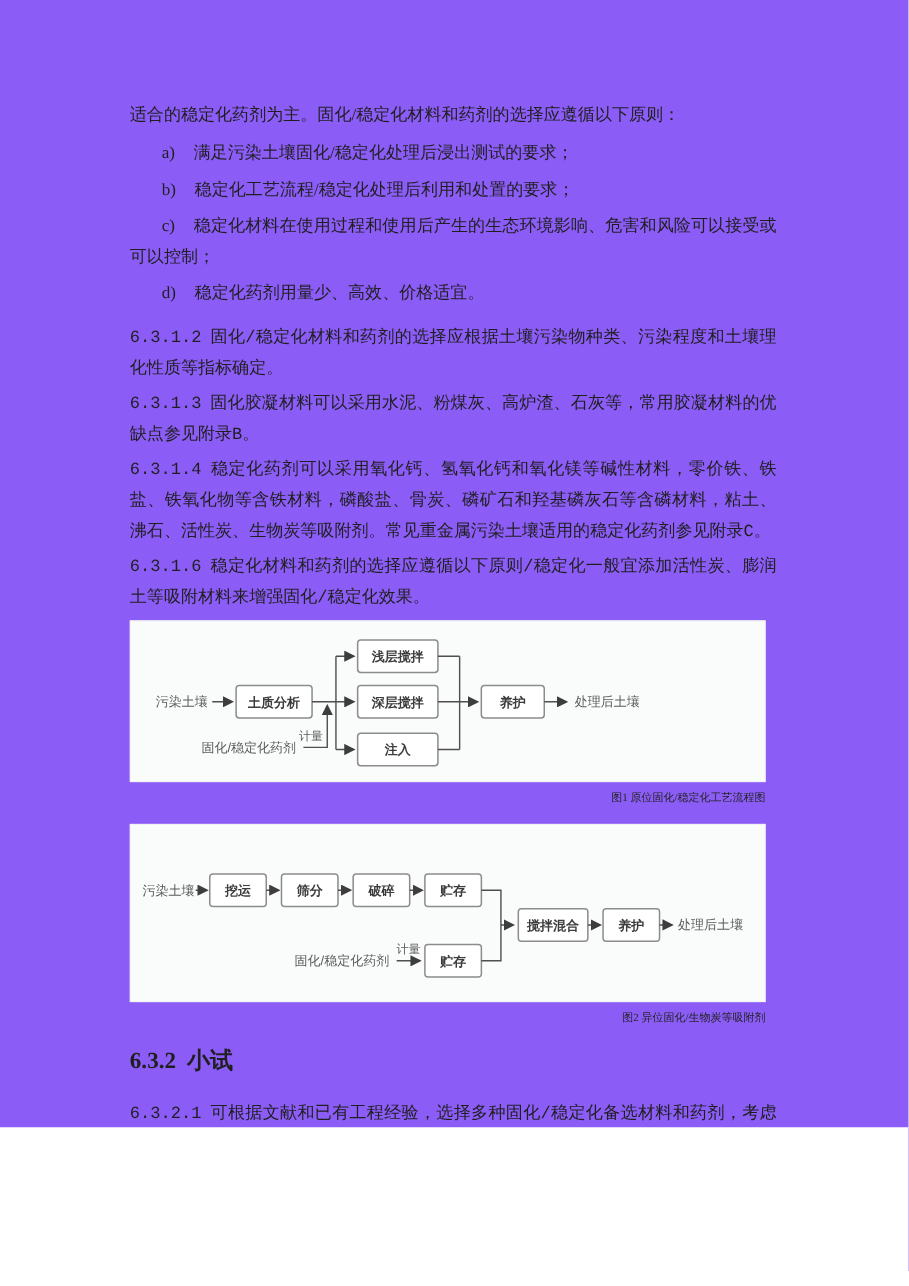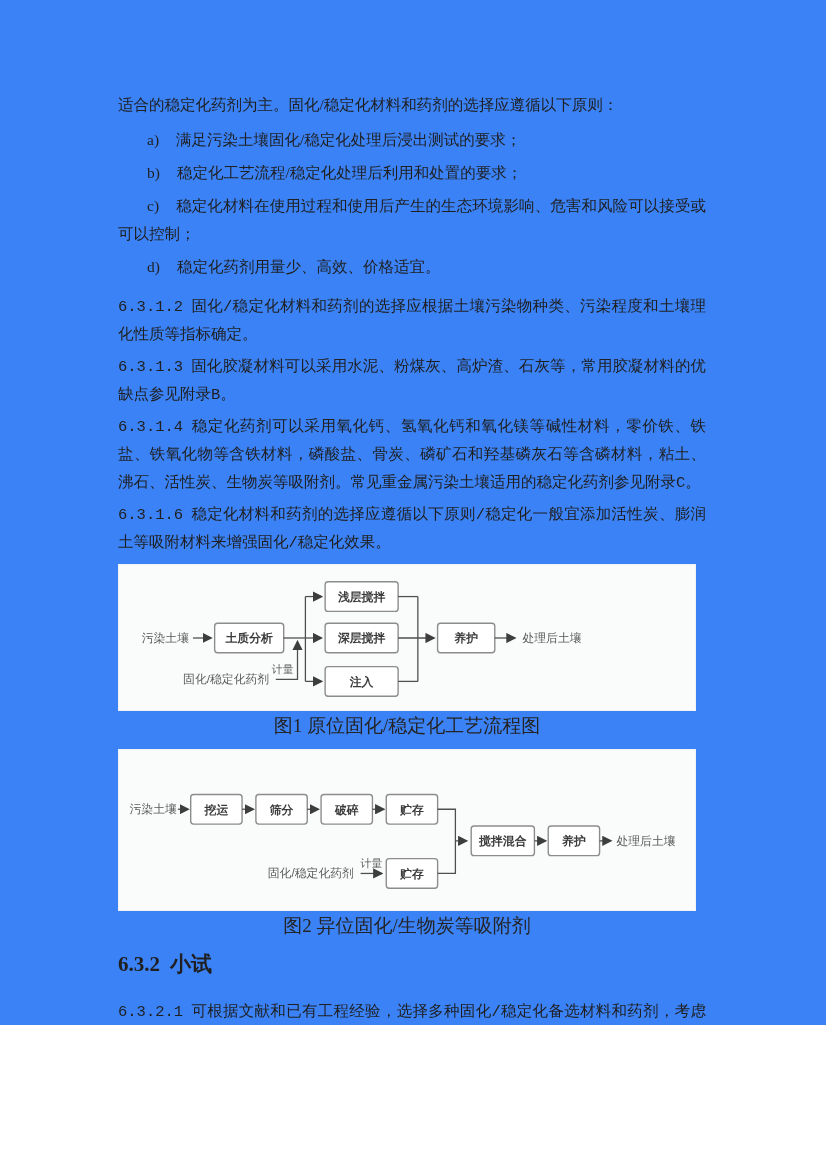--- a/index.html
+++ b/index.html
@@ -1,19 +1,19 @@
 <!DOCTYPE html>
 <html><head>
 <meta charset="utf-8">
 <style>
   html,body{margin:0;padding:0;background:#ffffff;}
   .page{
     position:relative;
     width:826px;height:1025px;
-    background:#3b82f6;
+    background:#8b5cf6;
     box-sizing:border-box;
     padding:91px 120px 0 118px;
     font-family:"Liberation Serif","DejaVu Serif",serif;
     color:#1f1f1f;
     font-size:15.5px;
     line-height:28px;
   }
   .para{margin:0 0 5px 0;text-align:justify;}
   .para.numbered{margin-bottom:4px;font-family:Liberation Mono, monospace;}
   .list-item{text-indent:29px;margin-bottom:5px;}
@@ -27,22 +27,22 @@
     width:578px;height:147px;
     margin-top:7px;
     background:#fafbfb;
     border:1px solid #f1f2f2;
     box-sizing:border-box;
   }
   .figure-box.f2{height:162px;margin-top:13px;}
   .caption{
     margin:5px 0 0 0;
     width:578px;
-    text-align:center;
-    font-size:19px;
+    text-align:right;
+    font-size:10px;
     color:#242424;
     line-height:20px;
   }
   .page-number{
     position:absolute;
     top:1078px;left:0;right:0;
     text-align:center;
     font-size:14px;color:#222;
     margin:0;
   }

